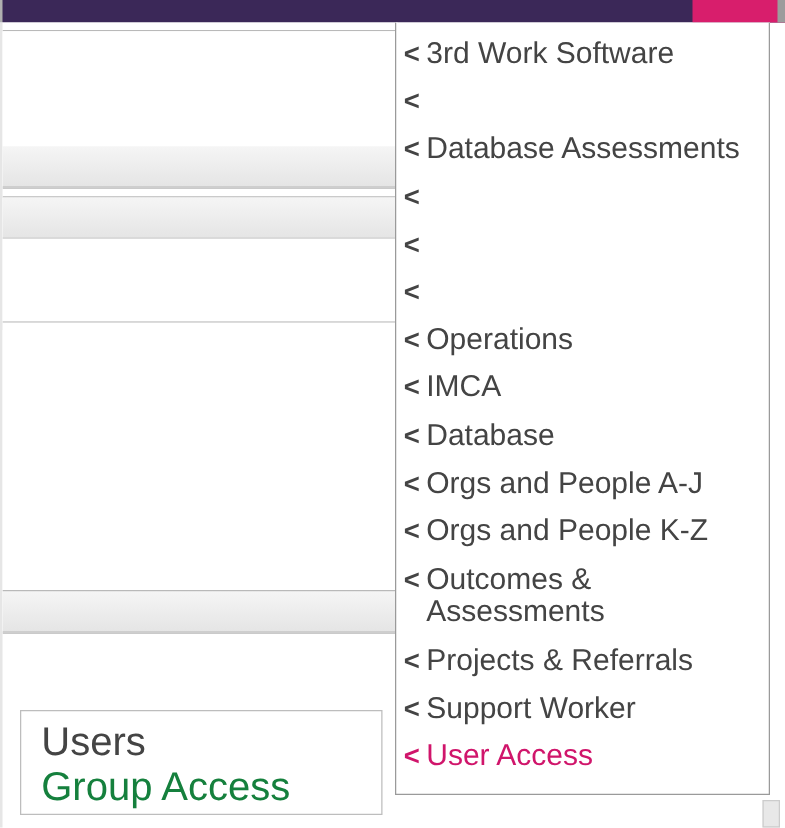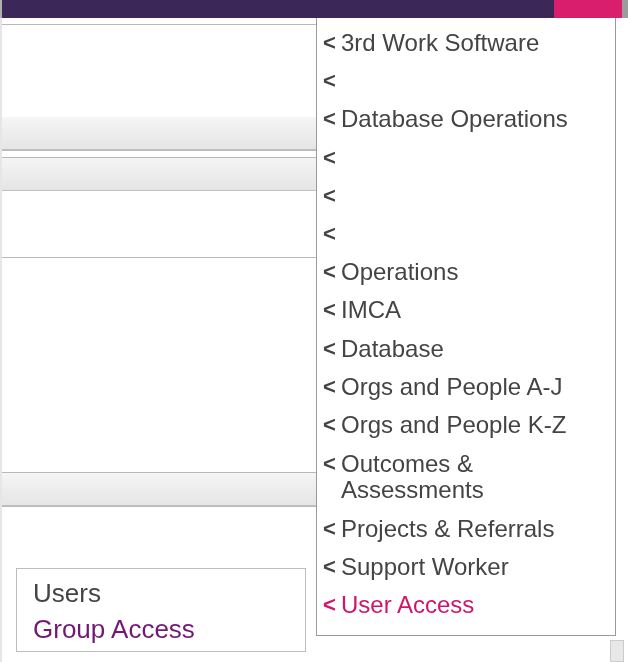--- a/index.html
+++ b/index.html
@@ -69,30 +69,30 @@
     position: absolute;
     bottom: 10px;
     left: 14px;
     width: 290px;
     height: 84px;
     border: 1px solid #bdbdbd;
     background: #ffffff;
     box-sizing: border-box;
     padding: 6px 16px 0 16px;
     color: #444444;
-    font-size: 26px;
+    font-size: 32px;
   }
   .minipanel .row {
     height: 36px;
     display: flex;
     align-items: center;
     cursor: pointer;
   }
   .minipanel .active {
-    color: #701a75;
+    color: #15803d;
   }
 
   .right-edge-line {
     position: absolute;
     right: 4px;
     top: 640px;
     bottom: 0;
     width: 12px;
     background: #e8e8e8;
     border: 1px solid #cccccc;
@@ -179,21 +179,21 @@
   <div id="menu-rows">
       <div class="menu-item">
         <span class="chev">&lt;</span>
         <span class="label">3rd Work Software</span>
       </div>
       <div class="menu-item">
         <span class="chev">&lt;</span>
       </div>
       <div class="menu-item">
         <span class="chev">&lt;</span>
-        <span class="label">Database Operations</span>
+        <span class="label">Database Assessments</span>
       </div>
       <div class="menu-item">
         <span class="chev">&lt;</span>
       </div>
       <div class="menu-item">
         <span class="chev">&lt;</span>
       </div>
       <div class="menu-item">
         <span class="chev">&lt;</span>
       </div>

